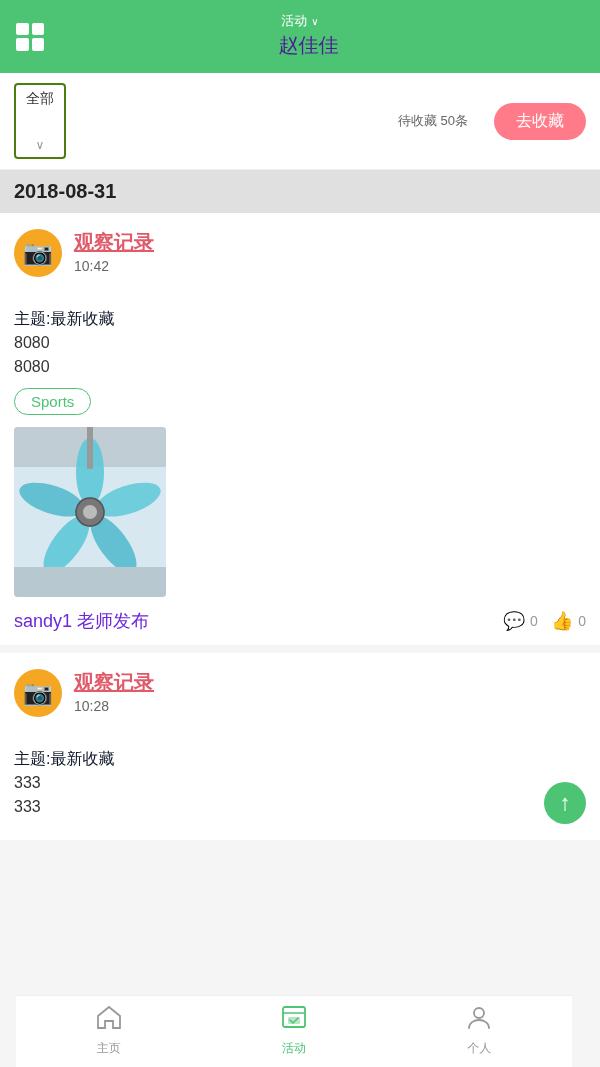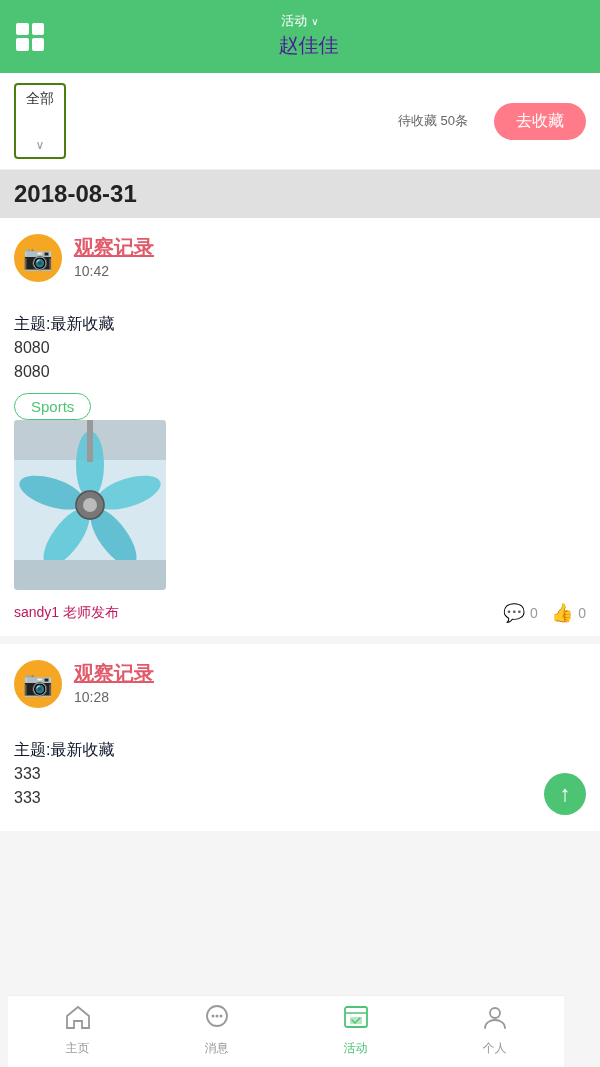--- a/index.html
+++ b/index.html
@@ -101,21 +101,21 @@
       border-radius: 24px;
       padding: 8px 22px;
       font-size: 16px;
       cursor: pointer;
     }
 
     
     .date-header {
       background: #e0e0e0;
       padding: 10px 14px;
-      font-size: 24px;
+      font-size: 20px;
       font-weight: bold;
       color: #222;
     }
 
     
     .card {
       background: #fff;
       padding: 16px 14px 12px;
       margin-bottom: 8px;
     }
@@ -172,20 +172,21 @@
     }
 
     
     .tag {
       display: inline-block;
       border: 1.5px solid #4dc474;
       border-radius: 20px;
       padding: 4px 16px;
       font-size: 15px;
       color: #4dc474;
+      margin-bottom: 12px;
     }
 
     
     .card-image {
       width: 152px;
       height: 170px;
       background: #c8d8e0;
       border-radius: 4px;
       overflow: hidden;
       margin-bottom: 12px;
@@ -197,22 +198,22 @@
       height: 100%;
     }
 
     
     .card-footer {
       display: flex;
       align-items: center;
       justify-content: space-between;
     }
     .card-author {
-      font-size: 14px;
-      color: #be185d;
+      font-size: 18px;
+      color: #6d28d9;
     }
     .card-actions {
       display: flex;
       gap: 14px;
       align-items: center;
     }
     .action-item {
       display: flex;
       align-items: center;
       gap: 4px;
@@ -244,21 +245,21 @@
 
     
     .card-relative {
       position: relative;
     }
 
     
     .bottom-nav {
       position: fixed;
       bottom: 0;
-      left: 8px;
+      left: 16px;
       width: 556px;
       background: #fff;
       border-top: 1px solid #eee;
       display: flex;
       justify-content: space-around;
       padding: 8px 0 10px;
     }
     .nav-item {
       display: flex;
       flex-direction: column;
@@ -407,31 +408,20 @@
 <nav class="bottom-nav">
   <div class="nav-item">
     <span class="nav-icon">
       <svg width="28" height="26" viewBox="0 0 28 26" fill="none" xmlns="http://www.w3.org/2000/svg">
         <path d="M3 12L14 3L25 12V24H18V17H10V24H3V12Z" stroke="#999" stroke-width="1.8" fill="none"></path>
       </svg>
     </span>
     <span class="nav-label">主页</span>
   </div>
   <div class="nav-item">
-    <span class="nav-icon">
-      <svg width="28" height="26" viewBox="0 0 28 26" fill="none" xmlns="http://www.w3.org/2000/svg">
-        <circle cx="14" cy="12" r="10" stroke="#999" stroke-width="1.8" fill="none"></circle>
-        <circle cx="10" cy="12" r="1.5" fill="#999"></circle>
-        <circle cx="14" cy="12" r="1.5" fill="#999"></circle>
-        <circle cx="18" cy="12" r="1.5" fill="#999"></circle>
-      </svg>
-    </span>
-    <span class="nav-label">消息</span>
-  </div>
-  <div class="nav-item">
     <span class="nav-icon active">
       <svg width="28" height="26" viewBox="0 0 28 26" fill="none" xmlns="http://www.w3.org/2000/svg">
         <rect x="3" y="3" width="22" height="20" rx="2" stroke="#4dc474" stroke-width="1.8" fill="none"></rect>
         <path d="M3 9H25" stroke="#4dc474" stroke-width="1.5"></path>
         <rect x="8" y="13" width="12" height="7" rx="1" fill="#4dc474" opacity="0.4"></rect>
         <path d="M10 16L13 19L18 14" stroke="#4dc474" stroke-width="1.5" stroke-linecap="round"></path>
       </svg>
     </span>
     <span class="nav-label active">活动</span>
   </div>

